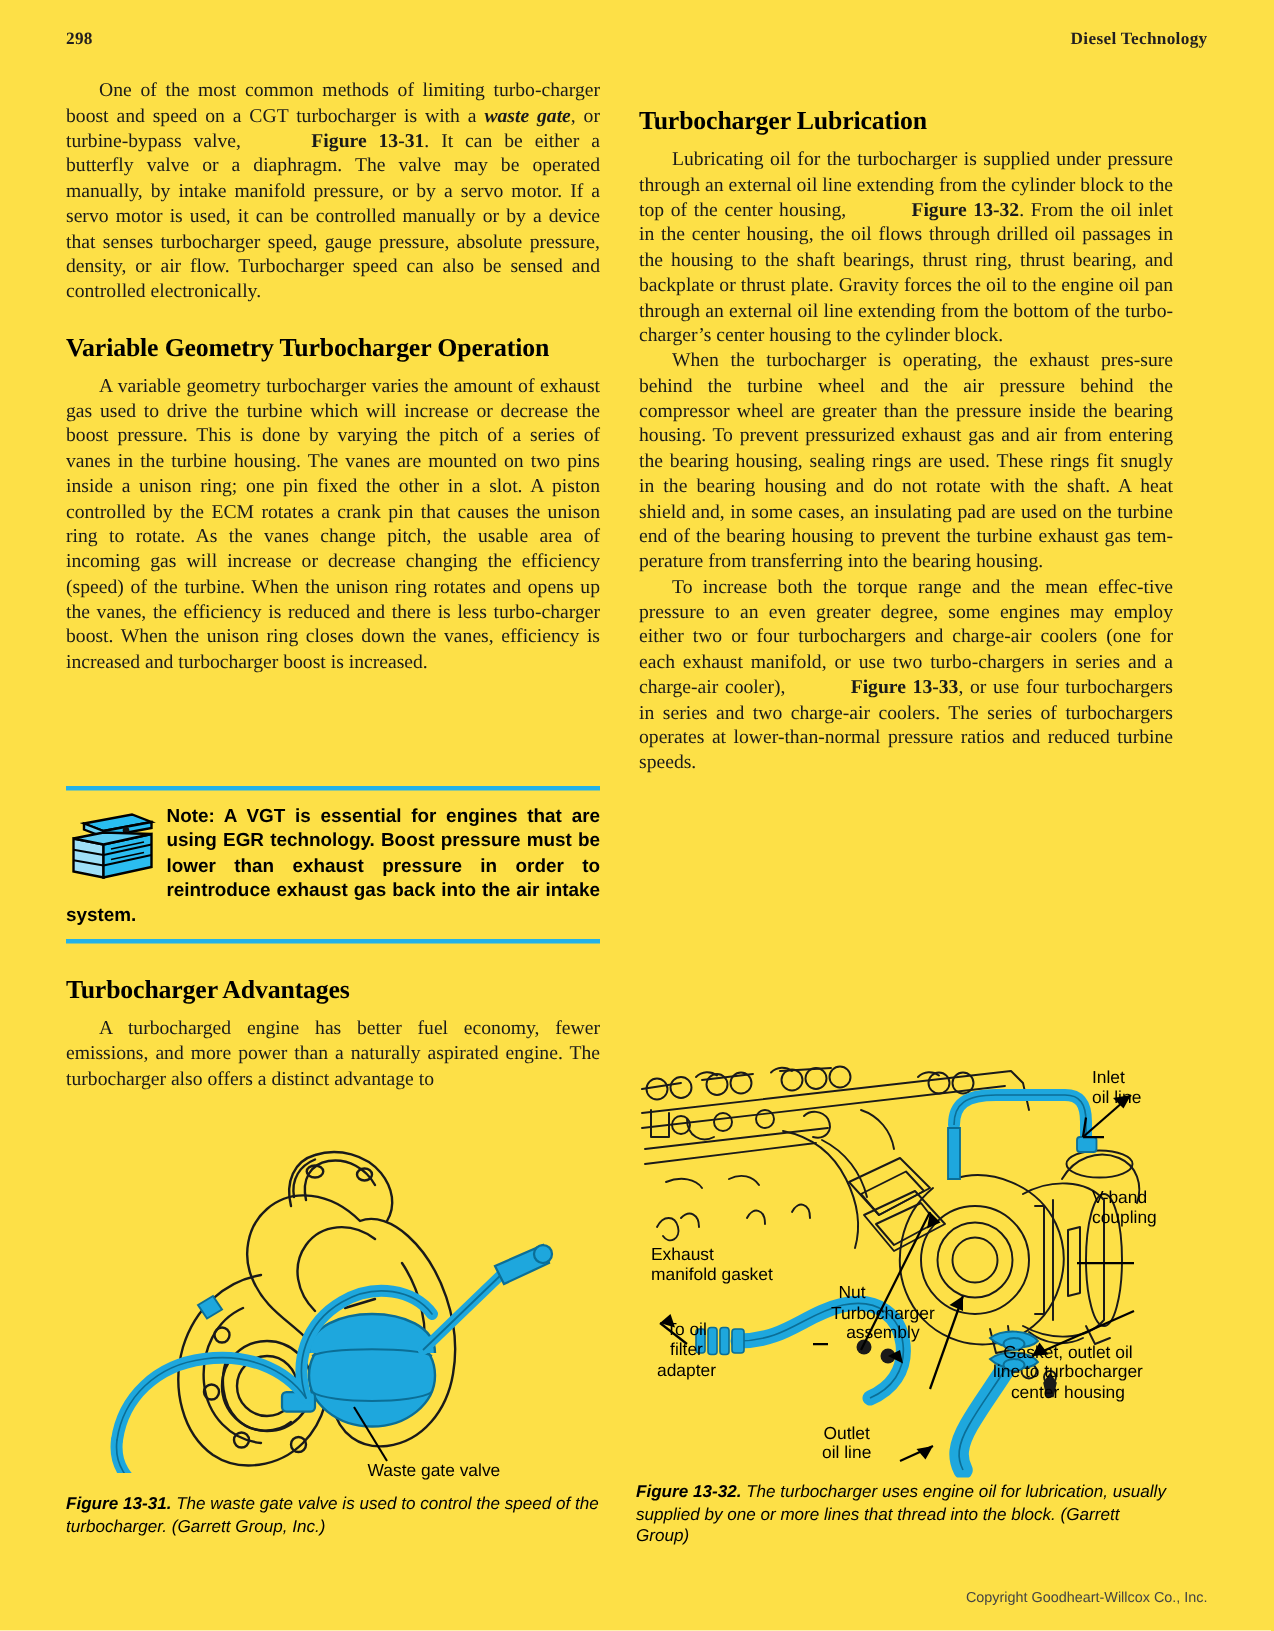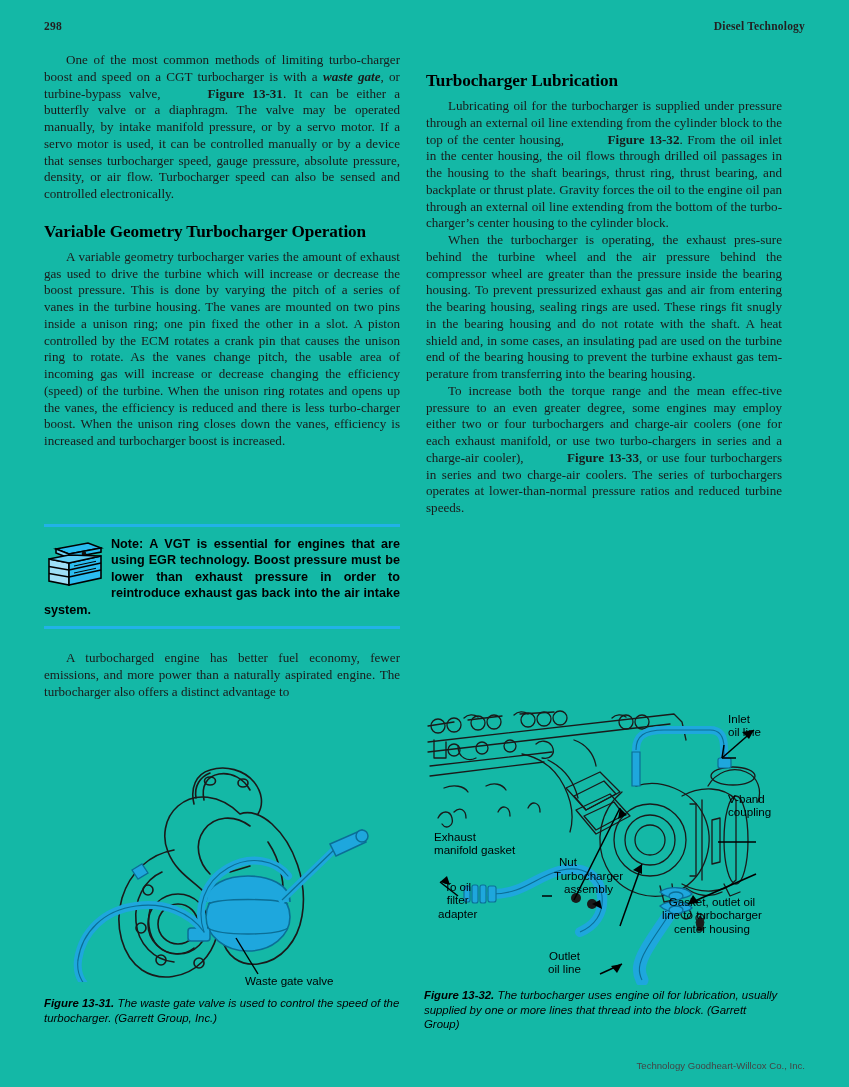--- a/index.html
+++ b/index.html
@@ -8,21 +8,21 @@
     background: #ffffff;
   }
   body {
     font-family: "Liberation Serif", serif;
     color: #000;
   }
   #page {
     position: relative;
     width: 849px;
     height: 1087px;
-    background: #14b8a6;
+    background: #fde047;
     overflow: hidden;
   }
 
   
   .runhead {
     position: absolute;
     top: 20px;
     font-family: "Liberation Serif", serif;
     font-size: 11.5px;
     font-weight: bold;
@@ -163,20 +163,21 @@
           <line x1="30" y1="29" x2="52" y2="24.3" stroke="#000" stroke-width="1"></line>
           <line x1="30" y1="36" x2="52" y2="31.3" stroke="#000" stroke-width="1"></line>
         </svg>
       </span>
       <span>Note: A VGT is essential for engines that are using EGR technology. Boost pressure must be lower than exhaust pressure in order to reintroduce exhaust gas back into the air intake system.</span>
     </div>
     <div class="rule"></div>
   </div>
 
   <div class="col left" style="top:650px;">
+    <h2 class="sect" style="margin-top:0;">Turbocharger Advantages</h2>
     <p class="body">A turbocharged engine has better fuel economy, fewer emissions, and more power than a naturally aspirated engine. The turbocharger also offers a distinct advantage to</p>
   </div>
 
   <div class="figwrap" style="left:44px; top:752px; width:356px; height:230px;">
     <svg width="356" height="230" viewBox="0 0 356 230">
       <g fill="none" stroke="#1a1a1a" stroke-width="1.6" stroke-linejoin="round" stroke-linecap="round">
 
         <path d="M196 62 C176 42 150 40 134 54 C120 66 118 86 124 100
                  C132 120 148 128 160 140 C172 152 176 170 178 186
                  C182 204 196 214 214 212 C238 209 254 188 258 164
@@ -402,15 +403,15 @@
   <div class="calloutlbl" style="left:548px; top:949px; text-align:center;">Outlet
 oil line</div>
   <div class="calloutlbl" style="left:662px; top:895px; text-align:center;">Gasket, outlet oil
 line to turbocharger
 center housing</div>
 
   <div class="figcap" style="position:absolute; left:424px; top:988px; width:360px;">
     <b>Figure 13-32.</b><span> The turbocharger uses engine oil for lubrication, usually supplied by one or more lines that thread into the block. (Garrett Group)</span>
   </div>
 
-  <div class="footer">Technology Goodheart-Willcox Co., Inc.</div>
+  <div class="footer">Copyright Goodheart-Willcox Co., Inc.</div>
 
 </div>
 
 </body></html>

